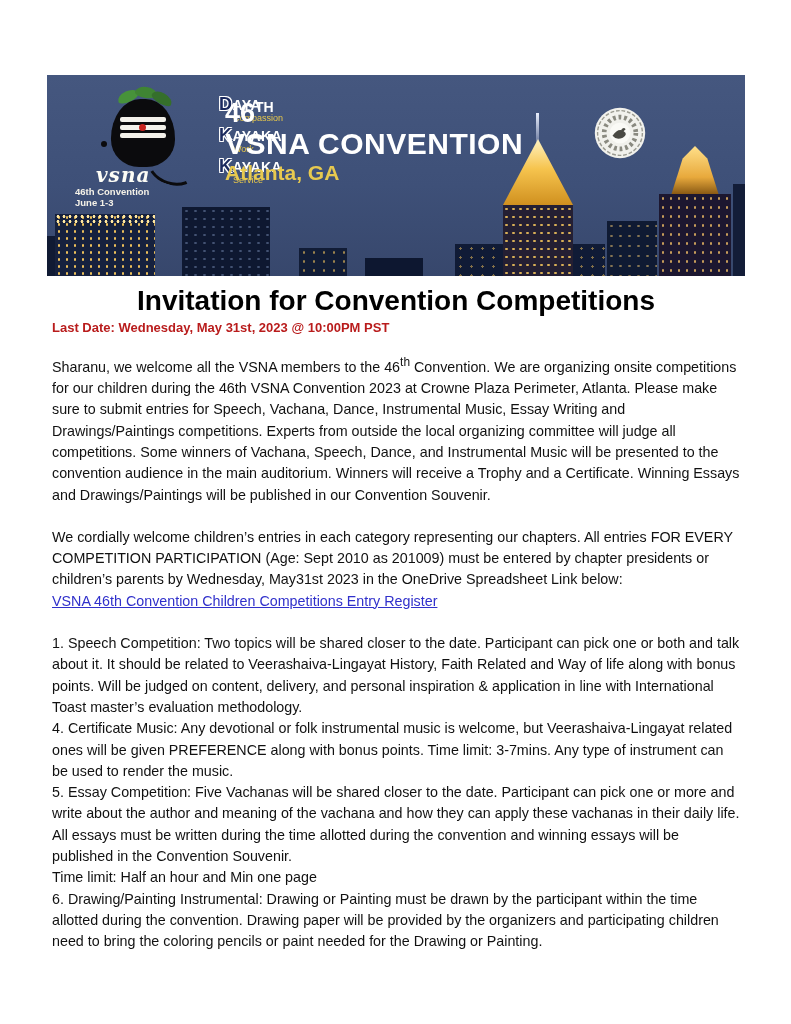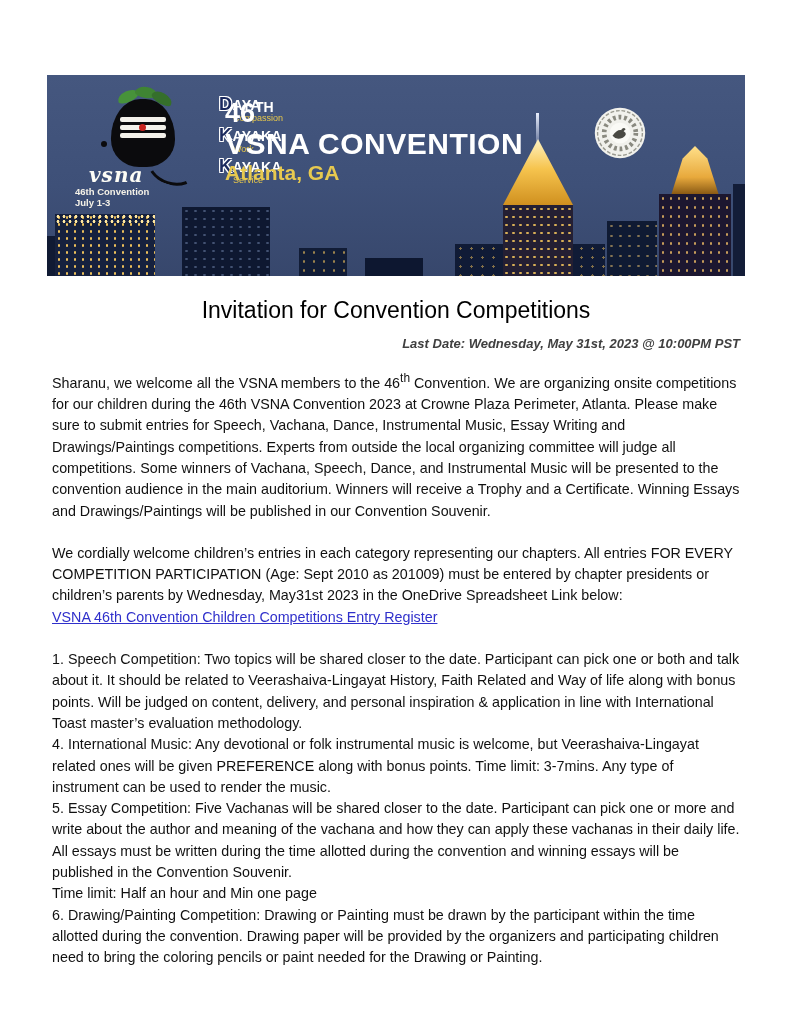--- a/index.html
+++ b/index.html
@@ -73,21 +73,21 @@
   .linga { position:absolute; left: 22px; top: 16px; width: 64px; height: 68px;
         background:#0b0b0d;
         border-radius: 46% 46% 44% 44% / 58% 58% 40% 40%; }
   .stripe { position:absolute; left: 9px; width: 46px; height: 4.5px; background:#f3f1ea; border-radius:2px; }
   .s1 { top: 18px; } .s2 { top: 26px; } .s3 { top: 34px; }
   .tilak { position:absolute; left: 28px; top: 25px; width: 7px; height: 7px; border-radius:50%; background:#c8231d; }
   .tail { position:absolute; left: 58px; top: 62px; width: 52px; height: 40px;
         border: 3px solid #0b0b0d; border-color: transparent transparent #0b0b0d transparent;
         border-radius: 50%; transform: rotate(18deg); }
   .tail-dot { position:absolute; left: 12px; top: 58px; width: 6px; height: 6px; border-radius:50%; background:#0b0b0d; }
-  .vsna-script { position:absolute; left: 0; top: 80px; color:#fdfdf6;
+  .vsna-script { position:absolute; left: 7px; top: 80px; color:#fdfdf6;
         font-family:"DejaVu Serif", serif; font-style: italic; font-weight: bold;
         font-size: 20px; letter-spacing: 1px; }
   .logo-sub { position:absolute; left: -14px; top: 103px; width: 120px; text-align:left;
         color:#f5f2e8; font-size: 9.5px; font-weight: bold; line-height: 11px; }
   .values { position:absolute; left: 172px; top: 22px; }
   .value-word { color:#fff; font-weight: 800; font-size: 14px; letter-spacing:.5px; line-height: 15px; }
   .value-word::first-letter { font-size: 18px; color:#1b2a5e;
         text-shadow: -1px -1px 0 #fff, 1px -1px 0 #fff, -1px 1px 0 #fff, 1px 1px 0 #fff; }
   .value-meaning { color:#e8c84a; font-size: 9px; font-weight: normal; margin: 0 0 5px 14px; line-height: 10px; }
 
@@ -96,22 +96,22 @@
   .edition { font-size: 27px; font-weight: bold; line-height: 28px; }
   .edition sup { font-size: 14px; }
   .banner-main { font-size: 30px; font-weight: 800; letter-spacing: .5px; line-height: 33px; }
   .banner-loc { font-size: 21px; font-weight: bold; color:#e7c94f; line-height: 26px; }
 
   
   .seal { position:absolute; left: 545px; top: 30px; width: 56px; height: 56px; }
 
   
   .content { position:absolute; left: 52px; top: 285px; width: 688px; }
-  .doc-title { margin: 12px; text-align: center; font-size: 23px; font-weight: normal; color:#000; }
-  .deadline { text-align: right; color: #404040; font-weight: bold; font-size: 13px; margin-top: 3px; font-style: italic; }
+  .doc-title { margin: 0; text-align: center; font-size: 28px; font-weight: bold; color:#000; }
+  .deadline { text-align: left; color: #b91c1c; font-weight: bold; font-size: 13px; margin-top: 3px; }
   .para { font-size: 14.3px; line-height: 21.3px; margin: 0; }
   .mt { margin-top: 21px; }
   .para b { font-weight: normal; }
   a.reg-link { color:#3030cb; text-decoration: underline; font-size: 14.3px; line-height: 21.3px; }
 </style>
 </head>
 <body>
 
 <div class="page">
 
@@ -145,21 +145,21 @@
       <div class="tail-dot"></div>
       <div class="linga">
         <div class="stripe s1"></div>
         <div class="stripe s2"></div>
         <div class="stripe s3"></div>
         <div class="tilak"></div>
       </div>
       <div class="vsna-script">vsna</div>
       <div class="logo-sub">
         <div>46th Convention</div>
-        <div>July 1-3</div>
+        <div>June 1-3</div>
       </div>
     </div>
 
     <div class="values">
       <div class="value-word">DAYA</div>
       <div class="value-meaning">Compassion</div>
       <div class="value-word">KAYAKA</div>
       <div class="value-meaning">Work</div>
       <div class="value-word">KAYAKA</div>
       <div class="value-meaning">Service</div>
@@ -190,20 +190,20 @@
 
     <p class="para mt" style="margin-top:17px;"><span>Sharanu, we welcome all the VSNA members to the 46</span><sup>th</sup><span> Convention. We are organizing onsite competitions for our children during the 46th VSNA Convention 2023 at Crowne Plaza Perimeter, Atlanta. Please make sure to submit entries for Speech, Vachana, Dance, Instrumental Music, Essay Writing and Drawings/Paintings competitions. Experts from outside the local organizing committee will judge all competitions. Some winners of Vachana, Speech, Dance, and Instrumental Music will be presented to the convention audience in the main auditorium. Winners will receive a Trophy and a Certificate. Winning Essays and Drawings/Paintings will be published in our Convention Souvenir.</span></p>
 
     <p class="para mt">We cordially welcome children’s entries in each category representing our chapters. All entries FOR EVERY COMPETITION PARTICIPATION (Age: Sept 2010 as 201009) must be entered by chapter presidents or children’s parents by Wednesday, May31st 2023 in the OneDrive Spreadsheet Link below:</p>
     <div>
       <a class="reg-link" href="#">VSNA 46th Convention Children Competitions Entry Register</a>
     </div>
 
     <div class="mt">
       <p class="para"><span>1. </span><b>Speech Competition:</b><span> Two topics will be shared closer to the date. Participant can pick one or both and talk about it. It should be related to Veerashaiva-Lingayat History, Faith Related and Way of life along with bonus points. Will be judged on content, delivery, and personal inspiration &amp; application in line with International Toast master’s evaluation methodology.</span></p>
-      <p class="para"><span>4. </span><b>International Music</b><span>: Any devotional or folk instrumental music is welcome, but Veerashaiva-Lingayat related ones will be given PREFERENCE along with bonus points. Time limit: 3-7mins. Any type of instrument can be used to render the music.</span></p>
+      <p class="para"><span>4. </span><b>Certificate Music</b><span>: Any devotional or folk instrumental music is welcome, but Veerashaiva-Lingayat related ones will be given PREFERENCE along with bonus points. Time limit: 3-7mins. Any type of instrument can be used to render the music.</span></p>
       <p class="para"><span>5. </span><b>Essay Competition</b><span>: Five Vachanas will be shared closer to the date. Participant can pick one or more and write about the author and meaning of the vachana and how they can apply these vachanas in their daily life. All essays must be written during the time allotted during the convention and winning essays will be published in the Convention Souvenir.</span></p>
       <p class="para">Time limit: Half an hour and Min one page</p>
-      <p class="para"><span>6. </span><b>Drawing/Painting Competition</b><span>: Drawing or Painting must be drawn by the participant within the time allotted during the convention. Drawing paper will be provided by the organizers and participating children need to bring the coloring pencils or paint needed for the Drawing or Painting.</span></p>
+      <p class="para"><span>6. </span><b>Drawing/Painting Instrumental</b><span>: Drawing or Painting must be drawn by the participant within the time allotted during the convention. Drawing paper will be provided by the organizers and participating children need to bring the coloring pencils or paint needed for the Drawing or Painting.</span></p>
     </div>
 
   </div>
 </div>
 
 </body></html>

